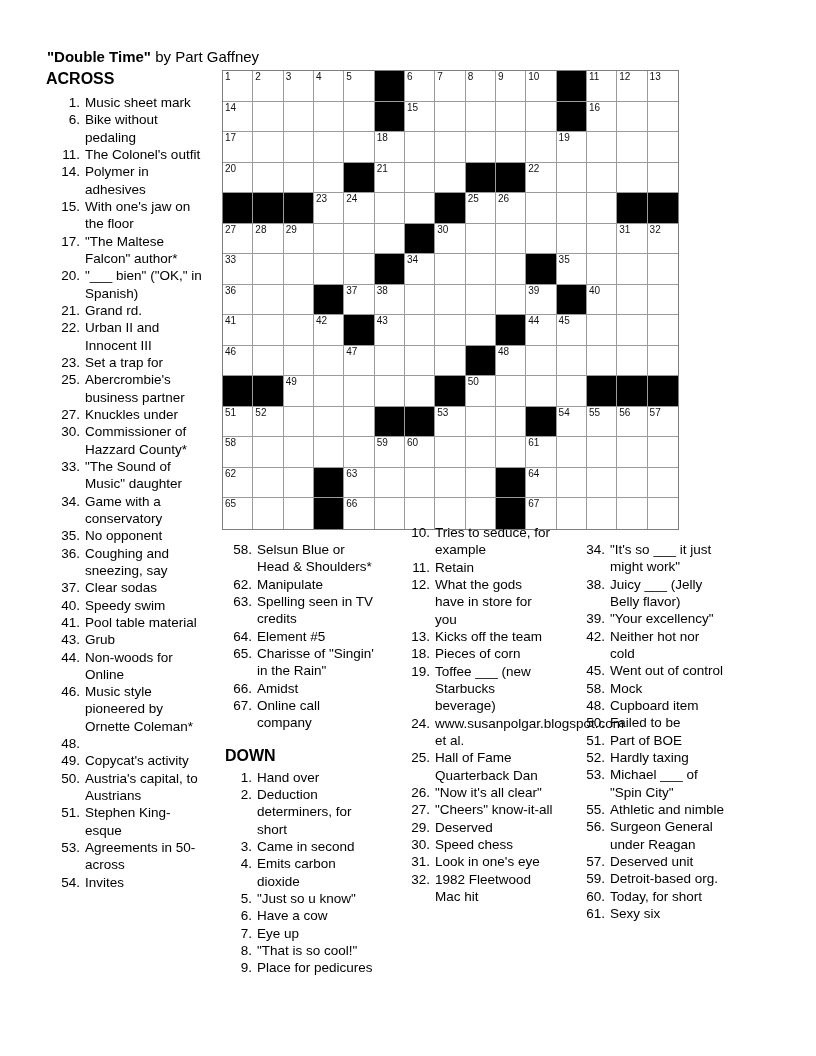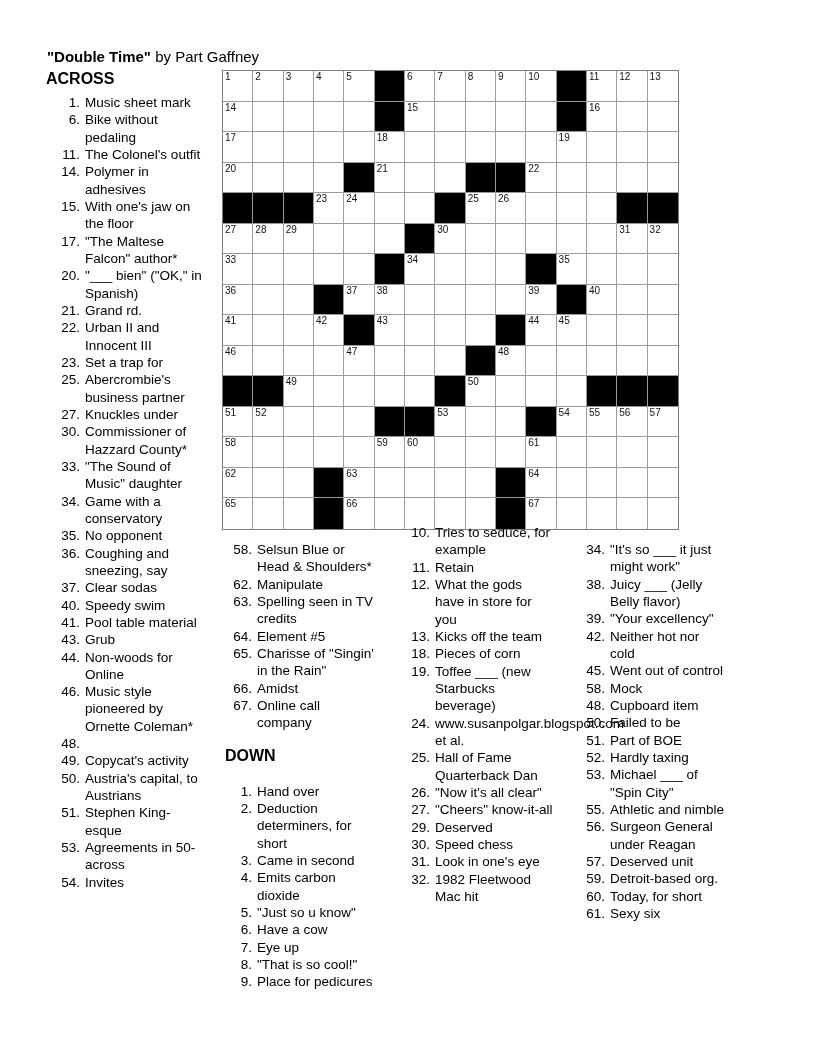--- a/index.html
+++ b/index.html
@@ -28,21 +28,21 @@
   #col3 { left:400px; top:524px; width:180px; }
   #col4 { left:576px; top:541px; width:186px; }
 
   .clue { display:flex; align-items:flex-start; }
   .cn { flex:0 0 33px; text-align:right; }
   #col2 .cn { flex-basis:27px; }
   #col3 .cn { flex-basis:30px; }
   #col4 .cn { flex-basis:29px; }
   .ct { margin-left:5px; white-space:pre-line; }
 
-  .down-h { margin-top:15px; margin-bottom:18px; }
+  .down-h { margin-top:15px; margin-bottom:4px; }
 </style>
 </head>
 <body>
 
 <div class="page">
 
   <div class="title"><span class="bold">"Double Time"</span><span> by Part Gaffney</span></div>
 
   <div class="heading across-h">ACROSS</div>
 

